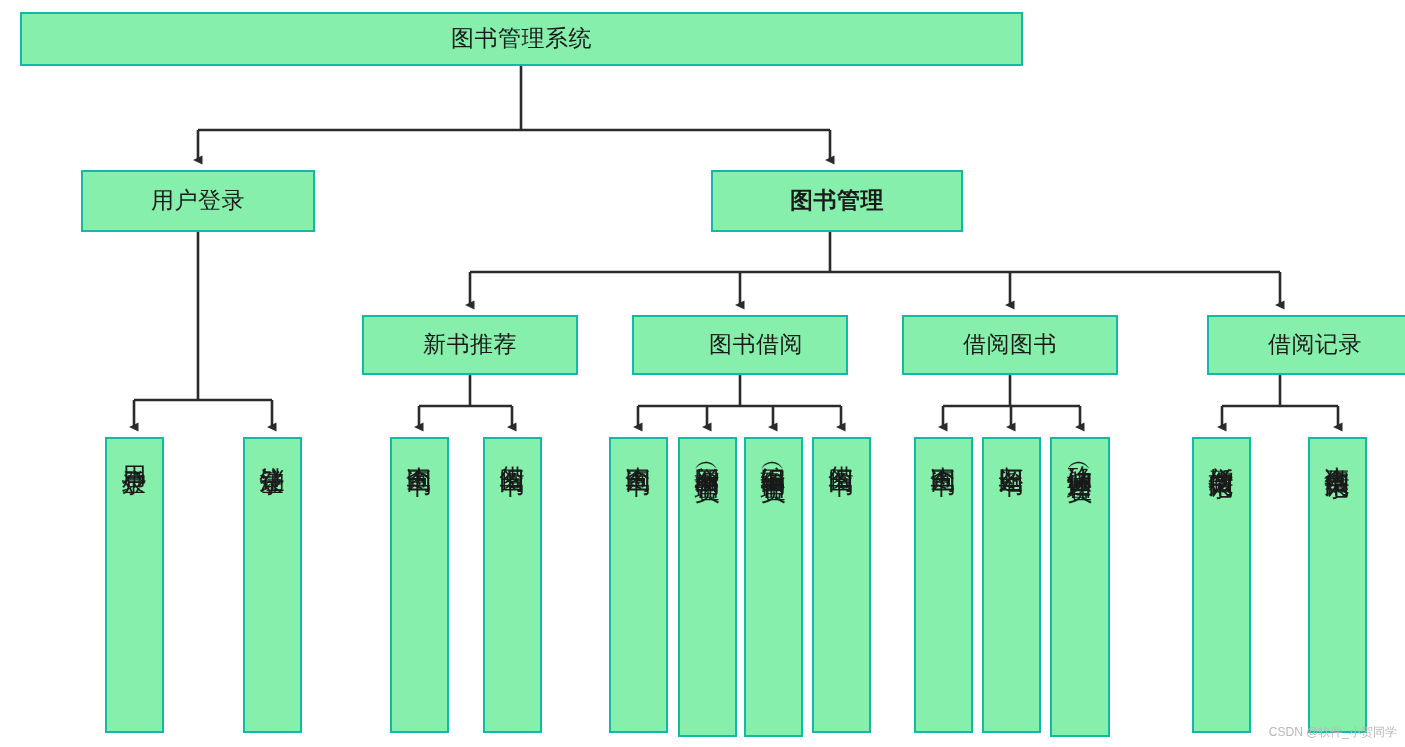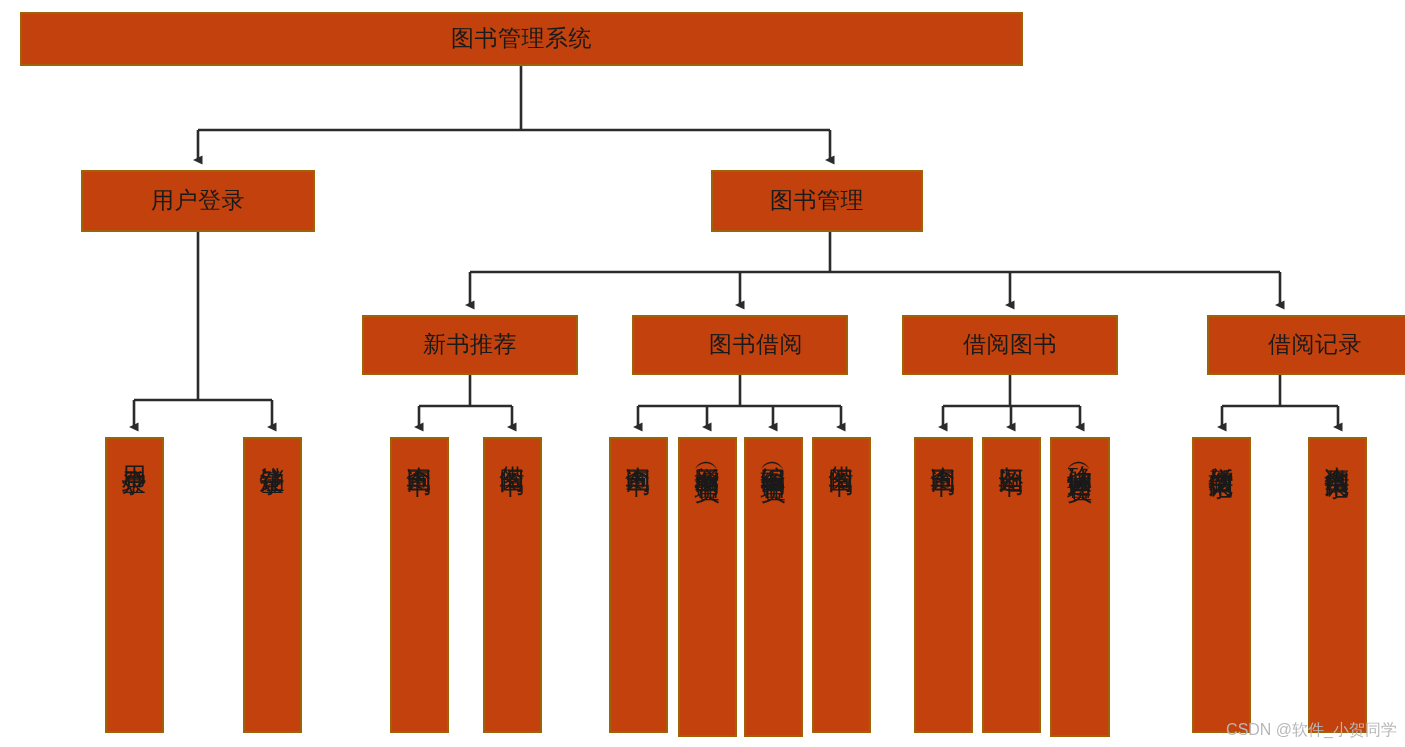--- a/index.html
+++ b/index.html
@@ -25,22 +25,22 @@
     position: absolute;
     left: 0;
     top: 0;
     width: 1405px;
     height: 747px;
     pointer-events: none;
   }
   .node {
     position: absolute;
     box-sizing: border-box;
-    background: #c2410c;
-    border: 2px solid #a16207;
+    background: #86efac;
+    border: 2px solid #14b8a6;
     display: flex;
     align-items: center;
     justify-content: center;
     color: #1a1a1a;
     z-index: 2;
   }
   .node .label {
     text-align: center;
     line-height: 1.18;
     letter-spacing: 0.5px;
@@ -63,21 +63,21 @@
     text-orientation: upright;
     font-size: 25px;
     line-height: 1.04;
     letter-spacing: 2px;
     white-space: nowrap;
   }
   .watermark {
     position: absolute;
     right: 8px;
     bottom: 6px;
-    font-size: 16px;
+    font-size: 12px;
     color: #b8b8b8;
     z-index: 3;
     white-space: nowrap;
     font-family: "Liberation Sans", "DejaVu Sans", sans-serif;
   }
 </style>
 </head>
 <body>
 
 <div id="canvas">
@@ -132,21 +132,21 @@
     </g>
   </svg>
 
   <div class="node root-node" style="left:20px; top:12px; width:1003px; height:54px;">
     <span class="label">图书管理系统</span>
   </div>
 
   <div class="node h-node" style="left:81px; top:170px; width:234px; height:62px;">
     <span class="label">用户登录</span>
   </div>
-  <div class="node h-node" style="left:711px; top:170px; width:212px; height:62px;">
+  <div class="node h-node" style="left:711px; top:170px; width:252px; height:62px;font-weight:bold;">
     <span class="label">图书管理</span>
   </div>
 
   <div class="node h-node" style="left:362px; top:315px; width:216px; height:60px;">
     <span class="label">新书推荐</span>
   </div>
   <div class="node h-node" style="left:632px; top:315px; width:216px; height:60px;padding-left:32px;">
     <span class="label">图书借阅</span>
   </div>
   <div class="node h-node" style="left:902px; top:315px; width:216px; height:60px;">

